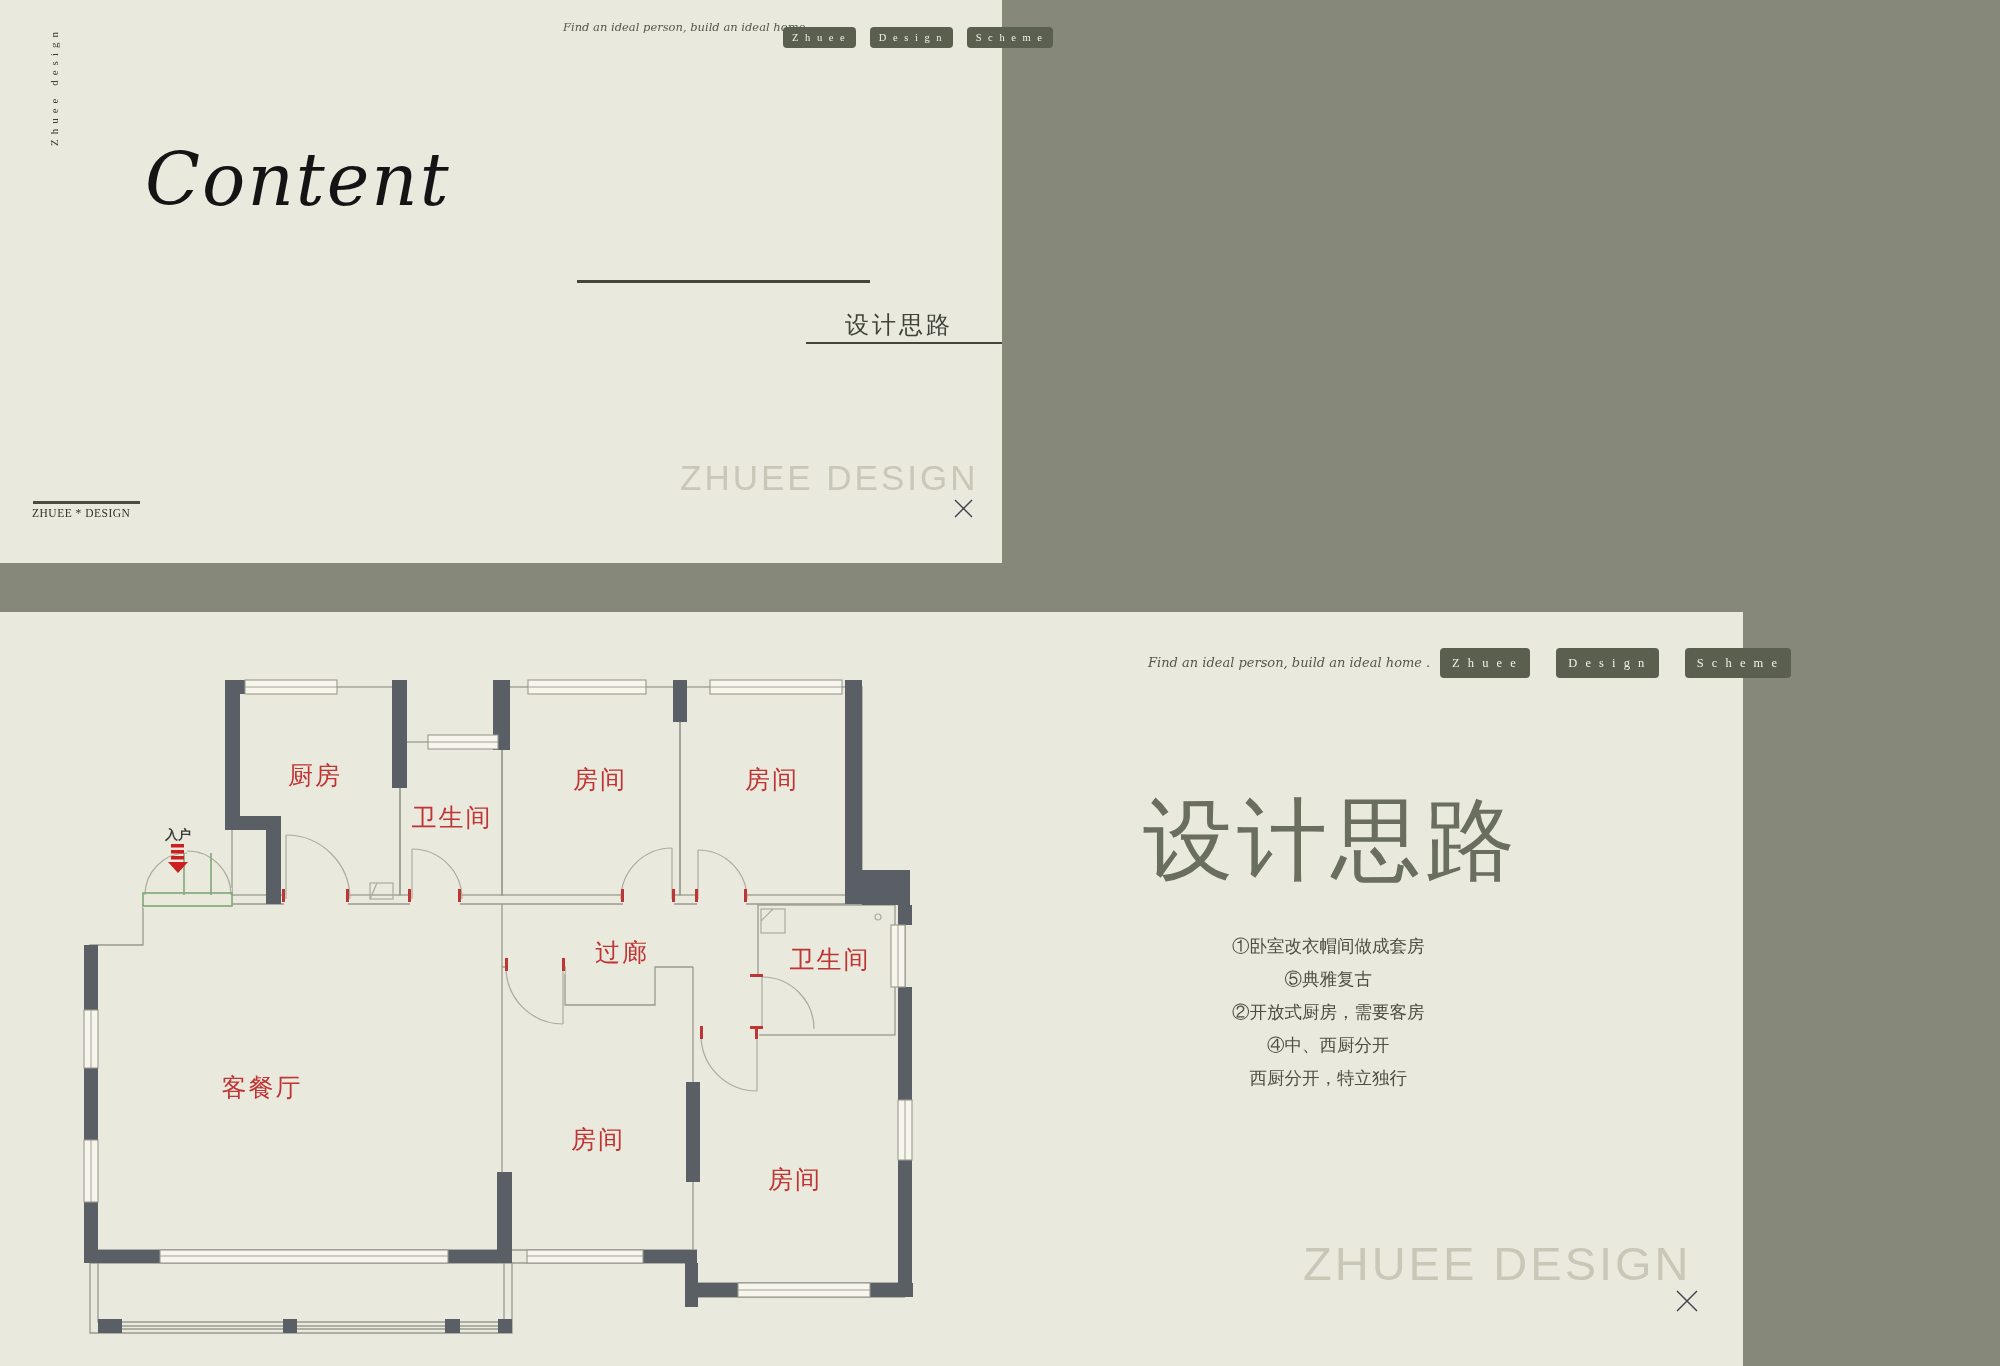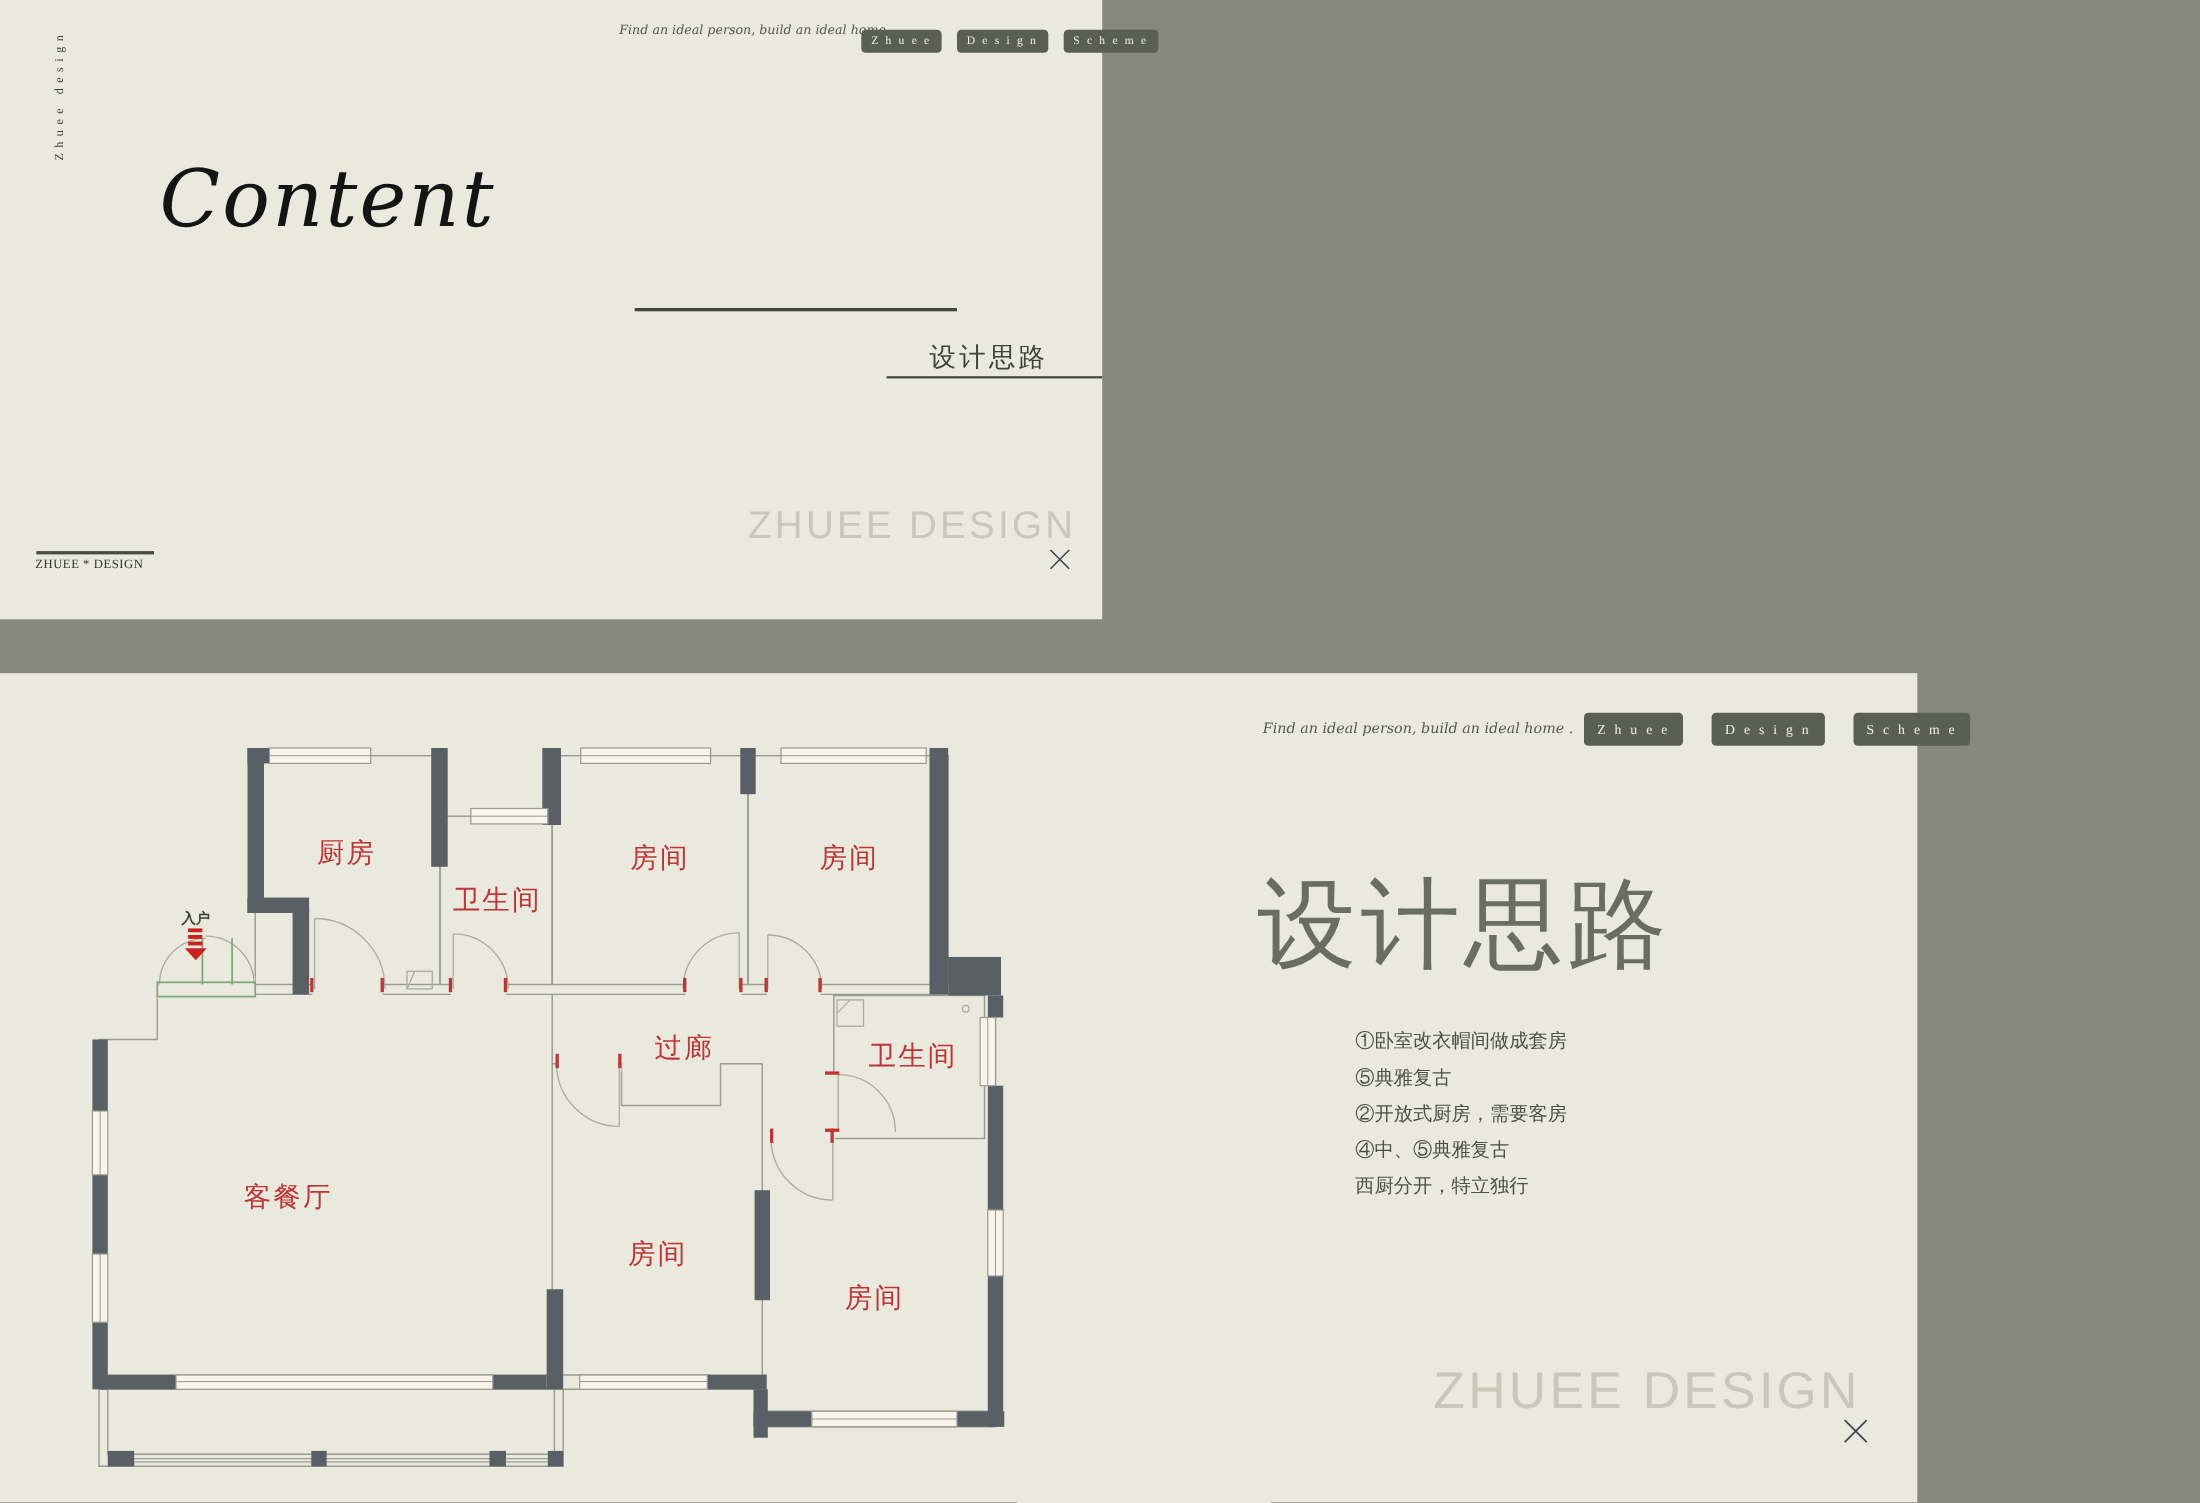--- a/index.html
+++ b/index.html
@@ -64,21 +64,21 @@
   .foot-brand{position:absolute;left:32px;top:507px;font-size:11.5px;letter-spacing:.5px;color:#30332a;}
 
   
   .big-title{
     position:absolute;left:1143px;top:168px;
     font-size:90px;letter-spacing:4px;color:#696e5f;
   }
   .req{position:absolute;left:1232px;top:325px;display:flex;color:#4c4f43;font-size:17.5px;}
   .req-label{white-space:nowrap;}
   .req-list{list-style:none;margin:0;padding:0;}
-  .req-list li{margin:0 0 15px 0;line-height:18px;white-space:nowrap;}
+  .req-list li{margin:0 0 15px 0;line-height:18px;white-space:nowrap;text-align:center;}
   #floorplan{position:absolute;left:0;top:0;width:1000px;height:754px;}
   text.room-label{fill:#bf3434;font-size:25px;font-family:"Liberation Serif",serif;letter-spacing:2px;}
   text.entry-label{fill:#3b3e35;font-size:13px;font-family:"Liberation Serif",serif;font-weight:bold;}
 </style>
 </head>
 <body>
 
 <div id="panel-top" class="panel">
   <div class="vbrand">Zhuee design</div>
   <div class="tagline">Find an ideal person, build an ideal home .</div>
@@ -266,21 +266,21 @@
     <button class="navbtn">Z h u e e</button>
     <button class="navbtn">D e s i g n</button>
     <button class="navbtn">S c h e m e</button>
   </div>
   <div class="big-title">设计思路</div>
   <div class="req">
     <ul class="req-list" id="req-list">
         <li>①卧室改衣帽间做成套房</li>
         <li>⑤典雅复古</li>
         <li>②开放式厨房，需要客房</li>
-        <li>④中、⑤典雅复古</li>
+        <li>④中、西厨分开</li>
         <li>西厨分开，特立独行</li>
       </ul>
   </div>
   <div class="watermark">ZHUEE DESIGN</div>
   <svg class="close-x" width="26" height="26">
     <line x1="3" y1="3" x2="23" y2="23" stroke="#3e424c" stroke-width="1.5"></line>
     <line x1="23" y1="3" x2="3" y2="23" stroke="#3e424c" stroke-width="1.5"></line>
   </svg>
 </div>
 

